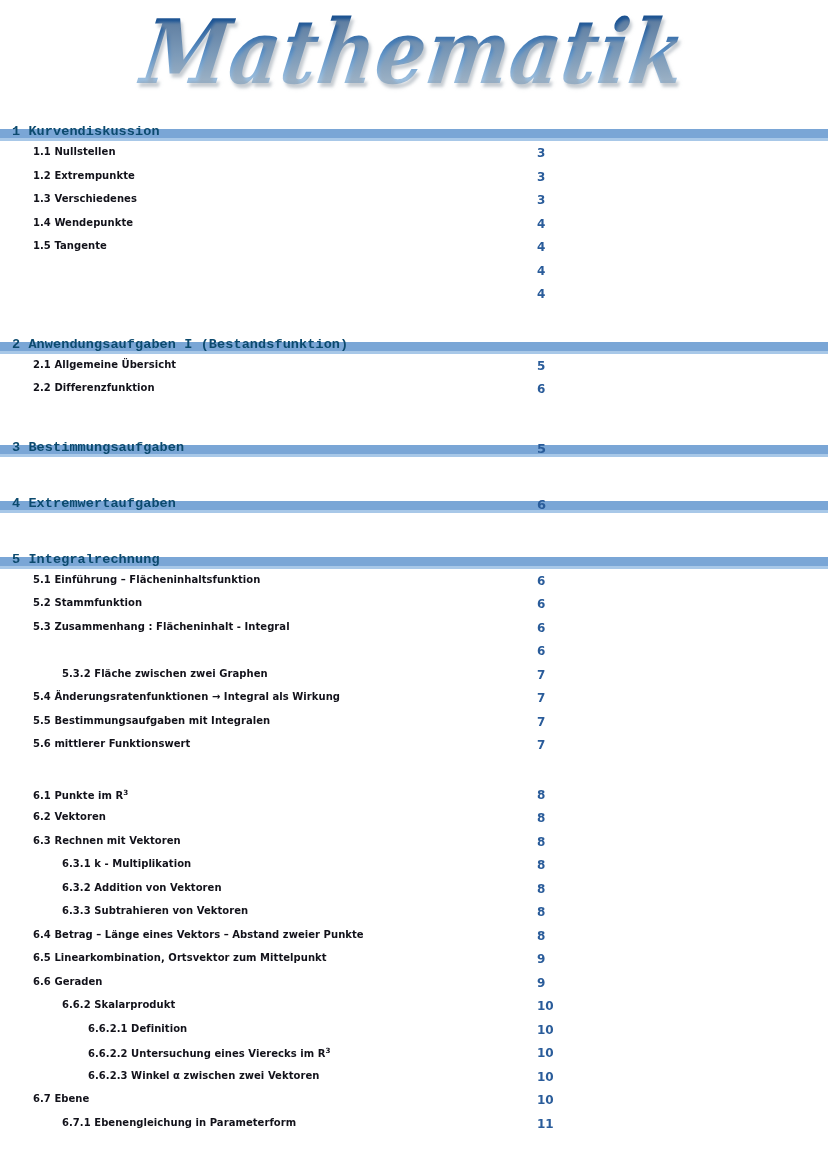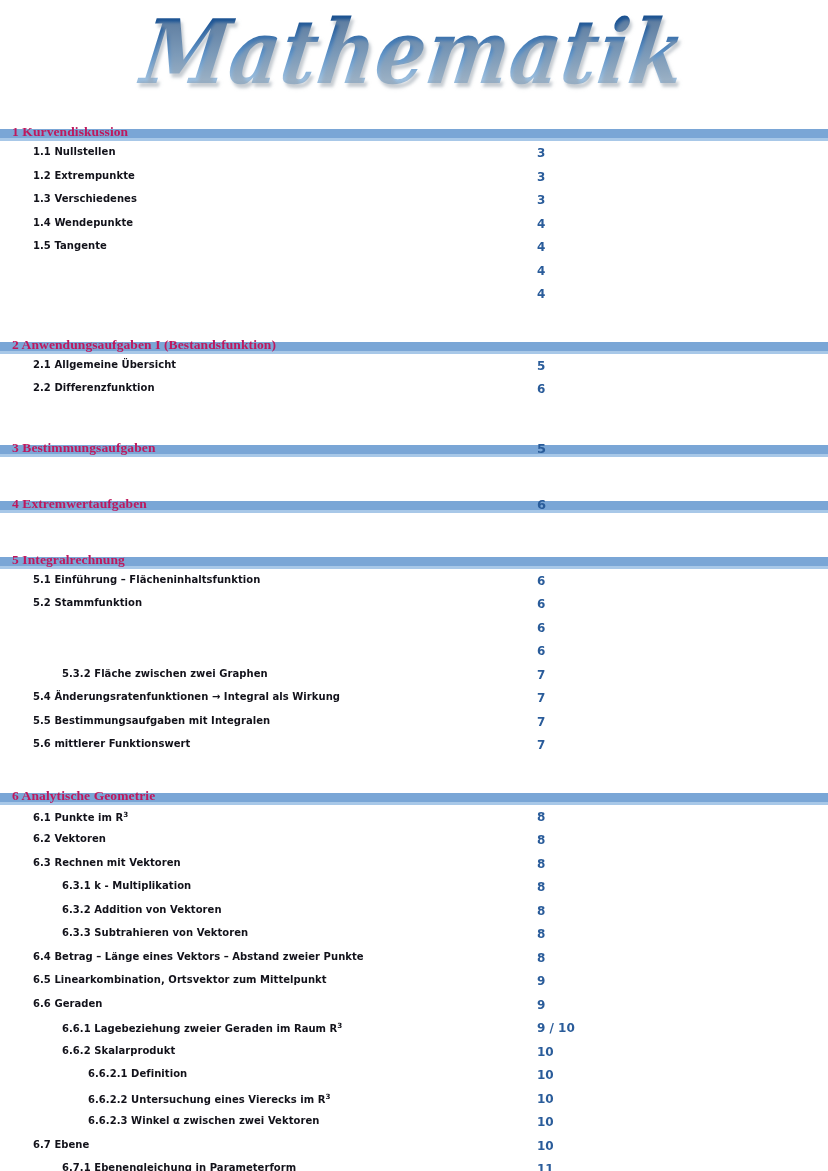--- a/index.html
+++ b/index.html
@@ -91,24 +91,24 @@
     right: 0;
     top: 5px;
     height: 9px;
     background: #7aa6d6;
     border-bottom: 3px solid #a8c8e8;
   }
   .section-head .head-text {
     position: absolute;
     left: 12px;
     top: 0px;
-    font-family: Liberation Serif, serif;
+    font-family: Liberation Mono, monospace;
     font-size: 13.5px;
     font-weight: 700;
-    color: #be185d;
+    color: #0c4a6e;
     white-space: nowrap;
     letter-spacing: 0.1px;
   }
   .section-head .head-page {
     position: absolute;
     left: 537px;
     top: 1px;
     font-family: "DejaVu Sans", sans-serif;
     font-size: 13px;
     font-weight: 700;
@@ -238,20 +238,21 @@
       <div class="entries">
         <div class="entry lvl1">
           <span class="label">5.1 Einführung – Flächeninhaltsfunktion</span>
           <span class="page">6</span>
         </div>
         <div class="entry lvl1">
           <span class="label">5.2 Stammfunktion</span>
           <span class="page">6</span>
         </div>
         <div class="entry lvl1">
+          <span class="label">5.3 Zusammenhang : Flächeninhalt - Integral</span>
           <span class="page">6</span>
         </div>
         <div class="entry lvl2">
           <span class="page">6</span>
         </div>
         <div class="entry lvl2">
           <span class="label">5.3.2 Fläche zwischen zwei Graphen</span>
           <span class="page">7</span>
         </div>
         <div class="entry lvl1">
@@ -263,24 +264,20 @@
           <span class="page">7</span>
         </div>
         <div class="entry lvl1">
           <span class="label">5.6 mittlerer Funktionswert</span>
           <span class="page">7</span>
         </div>
       </div>
     </div>
     <div class="gap-md"></div>
     <div class="section">
-      <div class="section-head">
-        <div class="bar"></div>
-        <div class="head-text">6 Analytische Geometrie</div>
-      </div>
       <div class="entries">
         <div class="entry lvl1">
           <span class="label">6.1 Punkte im R<sup>3</sup></span>
           <span class="page">8</span>
         </div>
         <div class="entry lvl1">
           <span class="label">6.2 Vektoren</span>
           <span class="page">8</span>
         </div>
         <div class="entry lvl1">
@@ -305,24 +302,20 @@
         </div>
         <div class="entry lvl1">
           <span class="label">6.5 Linearkombination, Ortsvektor zum Mittelpunkt</span>
           <span class="page">9</span>
         </div>
         <div class="entry lvl1">
           <span class="label">6.6 Geraden</span>
           <span class="page">9</span>
         </div>
         <div class="entry lvl2">
-          <span class="label">6.6.1 Lagebeziehung zweier Geraden im Raum R<sup>3</sup></span>
-          <span class="page">9 / 10</span>
-        </div>
-        <div class="entry lvl2">
           <span class="label">6.6.2 Skalarprodukt</span>
           <span class="page">10</span>
         </div>
         <div class="entry lvl3">
           <span class="label">6.6.2.1 Definition</span>
           <span class="page">10</span>
         </div>
         <div class="entry lvl3">
           <span class="label">6.6.2.2 Untersuchung eines Vierecks im R<sup>3</sup></span>
           <span class="page">10</span>

